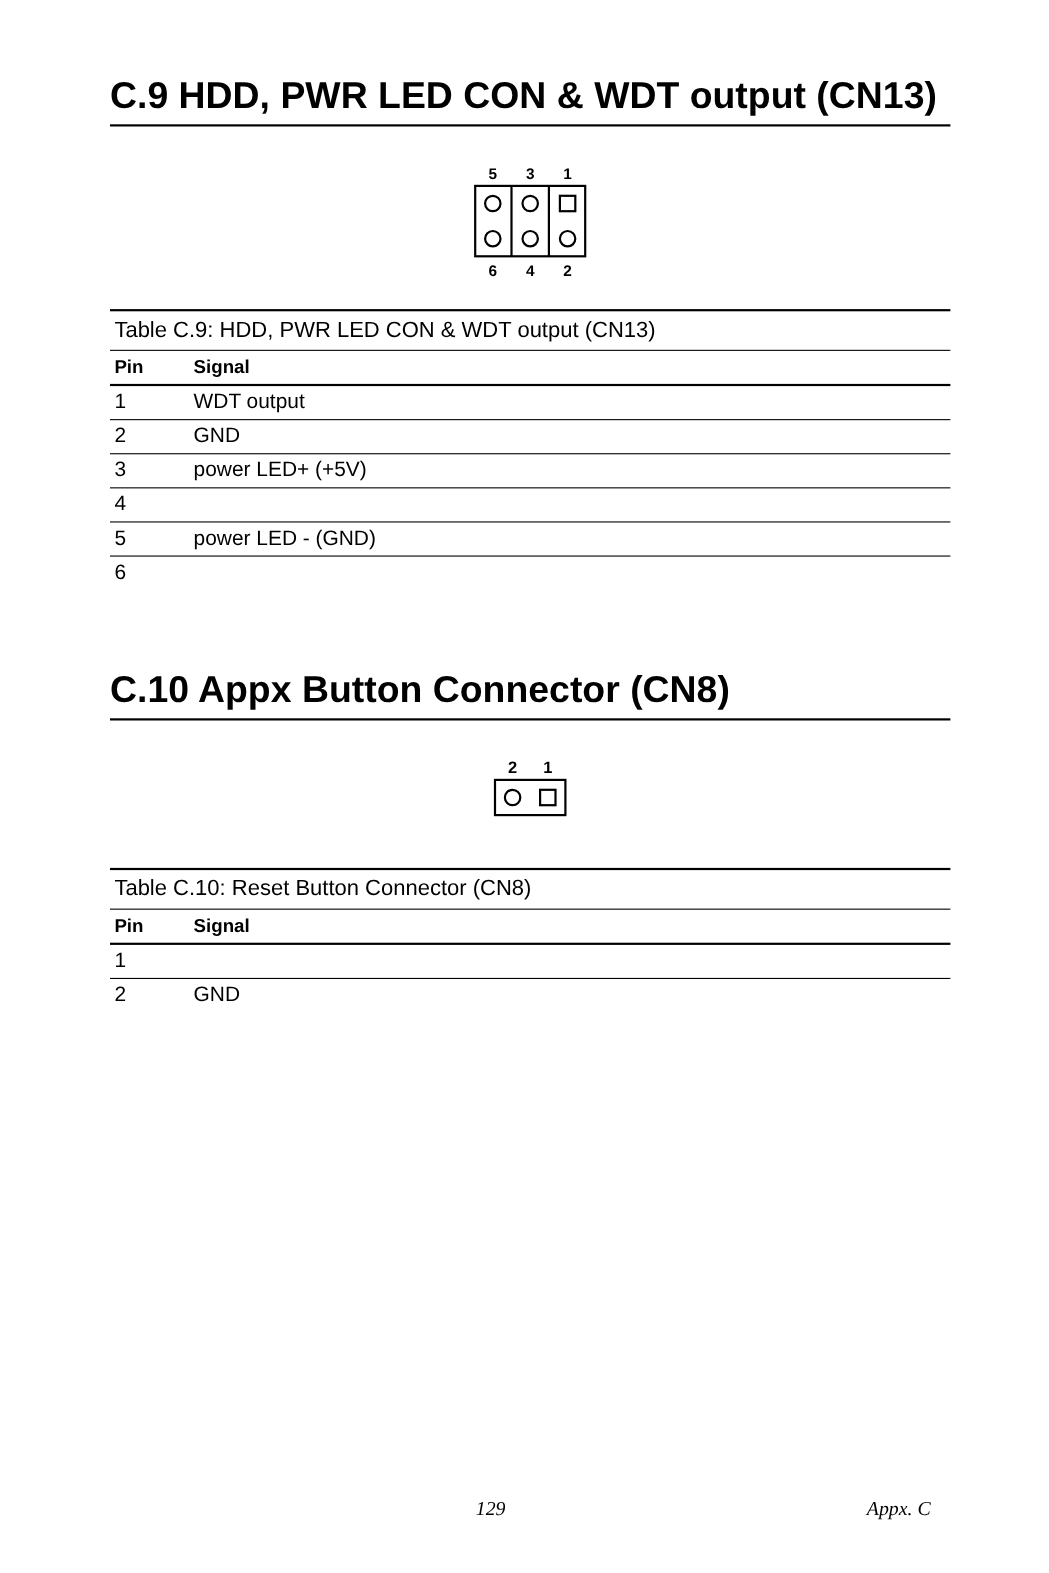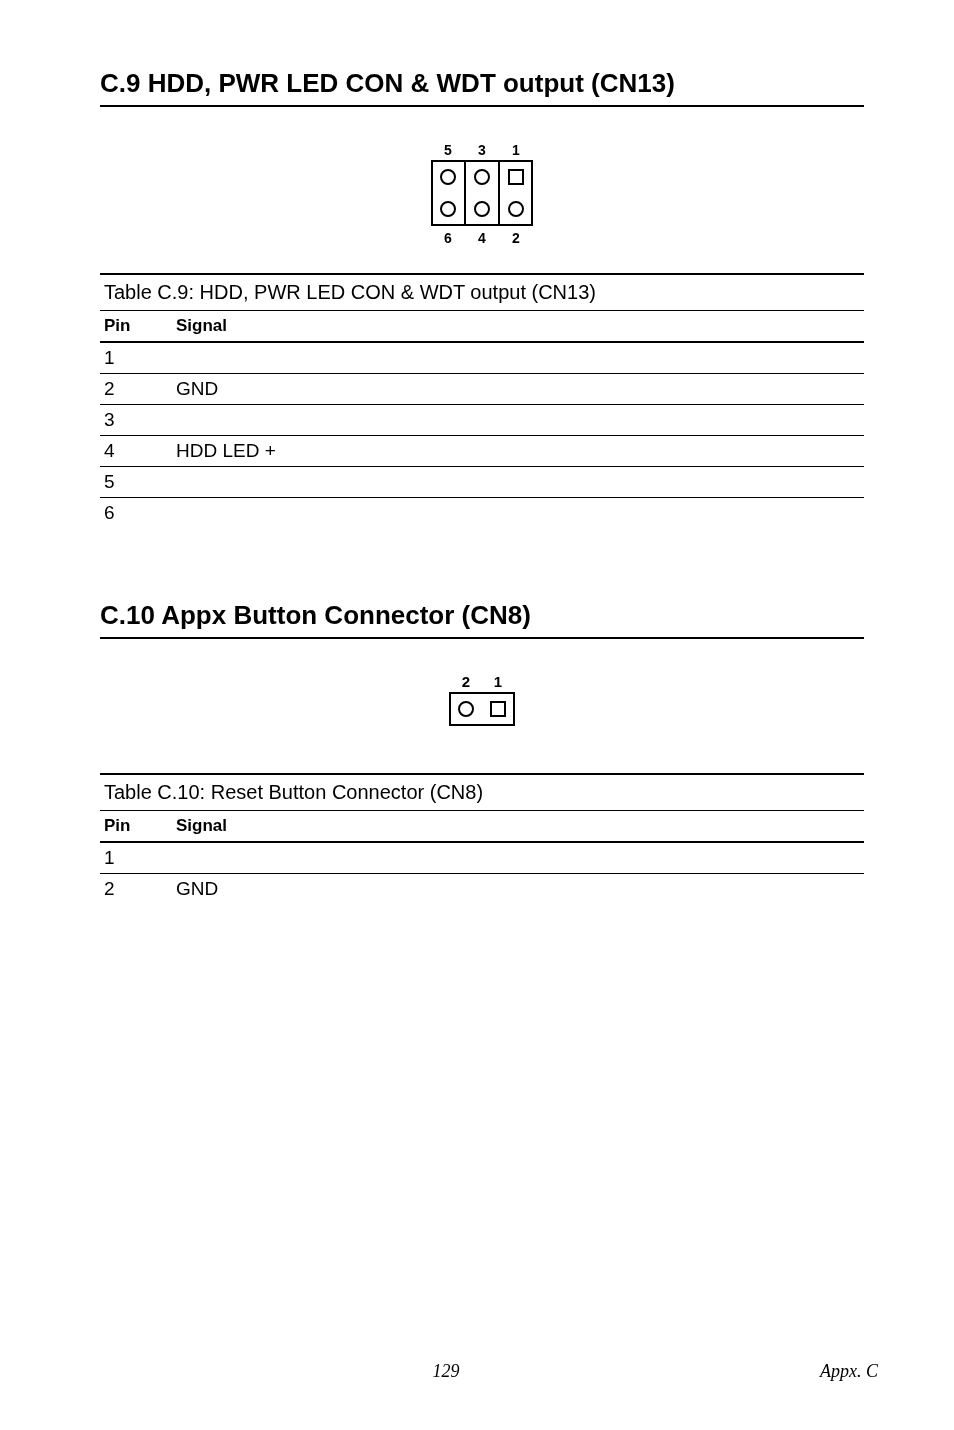--- a/index.html
+++ b/index.html
@@ -7,21 +7,21 @@
   body {
     font-family: "Times New Roman", Times, serif;
     background: #fff;
     color: #000;
     padding: 68px 90px 0 100px;
     position: relative;
   }
   .section-title {
     font-family: Arial, Helvetica, sans-serif;
     font-weight: bold;
-    font-size: 26px;
+    font-size: 34px;
     margin-bottom: 6px;
   }
   .rule-thick {
     border: none;
     border-top: 2.5px solid #000;
     margin-bottom: 34px;
   }
   .conn-wrap { display: flex; justify-content: center; margin-bottom: 22px; }
 
   .table-caption {
@@ -58,21 +58,21 @@
     bottom: 48px;
     left: 0; right: 0;
     display: flex;
     justify-content: space-between;
     padding: 0 90px 0 0;
     font-style: italic;
     font-family: "Times New Roman", Times, serif;
     font-size: 18px;
   }
   .footer .page { width: 100%; text-align: center; font-style: italic; padding-left: 28px; }
-  .footer .appx { position: absolute; right: 76px; font-style: italic; margin-left: 32px; }
+  .footer .appx { position: absolute; right: 108px; font-style: italic; margin-left: 32px; }
 </style>
 </head>
 <body>
 
 <div class="section-title">C.9 HDD, PWR LED CON &amp; WDT output (CN13)</div>
 <hr class="rule-thick">
 
 <div class="conn-wrap">
   <svg width="110" height="110" viewBox="0 0 110 110">
 
@@ -99,34 +99,36 @@
   </svg>
 </div>
 
 <div class="table-caption">Table C.9: HDD, PWR LED CON &amp; WDT output (CN13)</div>
 <div class="table-header">
   <div class="col-pin">Pin</div>
   <div class="col-sig">Signal</div>
 </div>
 <div class="table-row">
   <div class="col-pin">1</div>
+  <div class="col-sig">WDT output</div>
 </div>
 <div class="table-row">
   <div class="col-pin">2</div>
   <div class="col-sig">GND</div>
 </div>
 <div class="table-row">
   <div class="col-pin">3</div>
+  <div class="col-sig">power LED+ (+5V)</div>
 </div>
 <div class="table-row">
   <div class="col-pin">4</div>
-  <div class="col-sig">HDD LED +</div>
 </div>
 <div class="table-row">
   <div class="col-pin">5</div>
+  <div class="col-sig">power LED - (GND)</div>
 </div>
 <div class="table-row last">
   <div class="col-pin">6</div>
 </div>
 
 <div class="spacer-lg"></div>
 
 <div class="section-title">C.10 Appx Button Connector (CN8)</div>
 <hr class="rule-thick">
 

